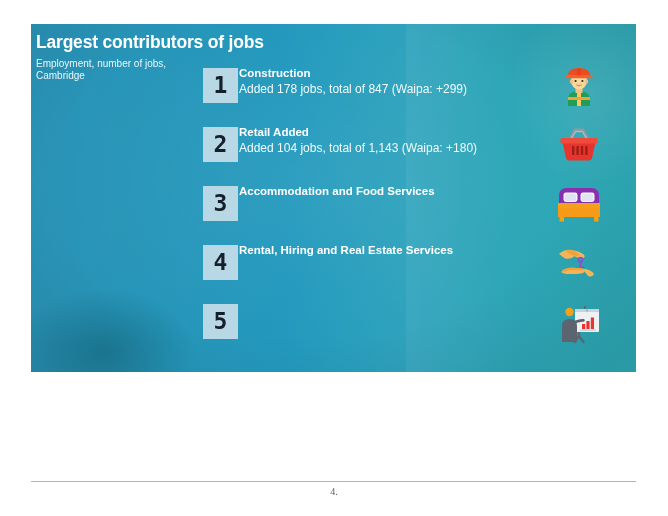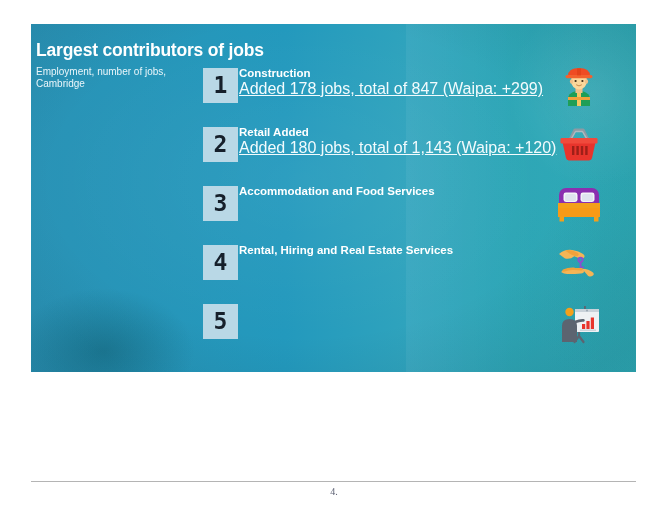--- a/index.html
+++ b/index.html
@@ -53,21 +53,21 @@
     left: 5px;
     top: 8px;
     width: 260px;
   }
   #slide-title {
     color: #ffffff;
     font-size: 17.5px;
     font-weight: bold;
     letter-spacing: -0.2px;
     line-height: 20px;
-    margin: 8px 0 6px 0;
+    margin: 0 0 6px 0;
     white-space: nowrap;
   }
   #slide-subtitle {
     color: #eaf6fa;
     font-size: 10px;
     line-height: 11.5px;
     margin: 0;
   }
 
   
@@ -103,24 +103,23 @@
   }
   .rank-name {
     color: #ffffff;
     font-size: 11.5px;
     font-weight: bold;
     line-height: 16px;
     margin: 0 0 1px 0;
   }
   .rank-detail {
     color: #f2fbfd;
-    font-size: 16px;
+    font-size: 12px;
     line-height: 14px;
     margin: 0;
-    text-decoration: underline;
   }
 
   
   #icon-column {
     position: absolute;
     left: 510px;
     top: 38px;
     width: 80px;
   }
   .icon-slot {
@@ -175,21 +174,21 @@
       <div class="rank-text">
         <div class="rank-name">Construction</div>
         <div class="rank-detail">Added 178 jobs, total of 847 (Waipa: +299)</div>
       </div>
     </div>
 
     <div class="rank-row">
       <div class="rank-badge">2</div>
       <div class="rank-text">
         <div class="rank-name">Retail Added</div>
-        <div class="rank-detail">Added 180 jobs, total of 1,143 (Waipa: +120)</div>
+        <div class="rank-detail">Added 104 jobs, total of 1,143 (Waipa: +180)</div>
       </div>
     </div>
 
     <div class="rank-row">
       <div class="rank-badge">3</div>
       <div class="rank-text">
         <div class="rank-name">Accommodation and Food Services</div>
       </div>
     </div>
 

